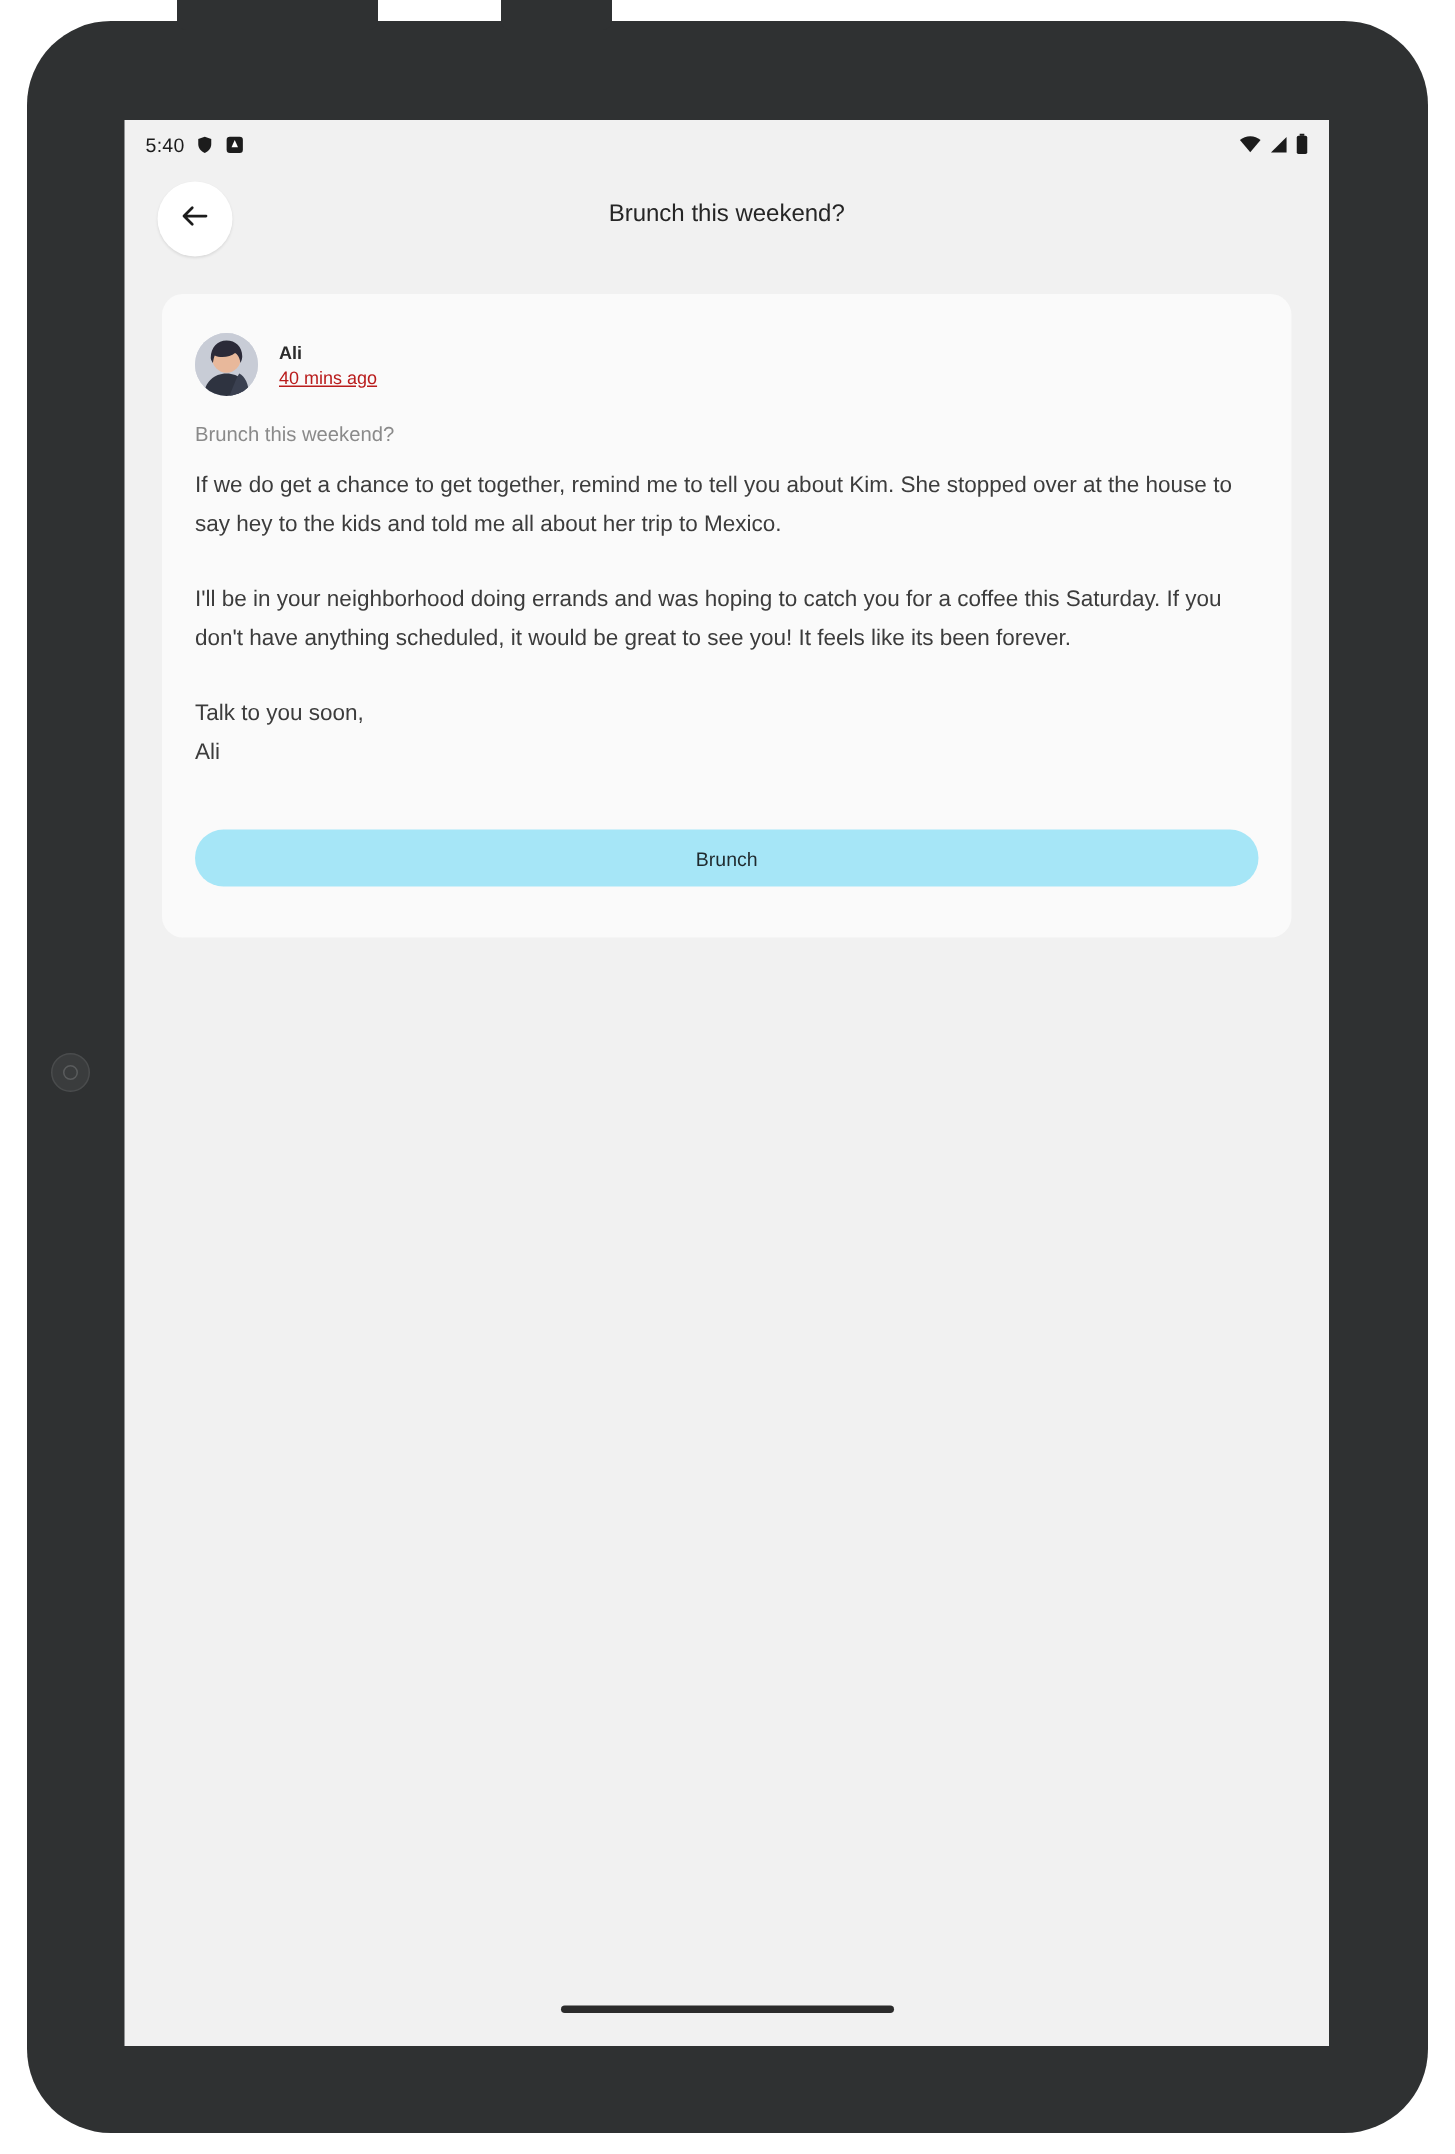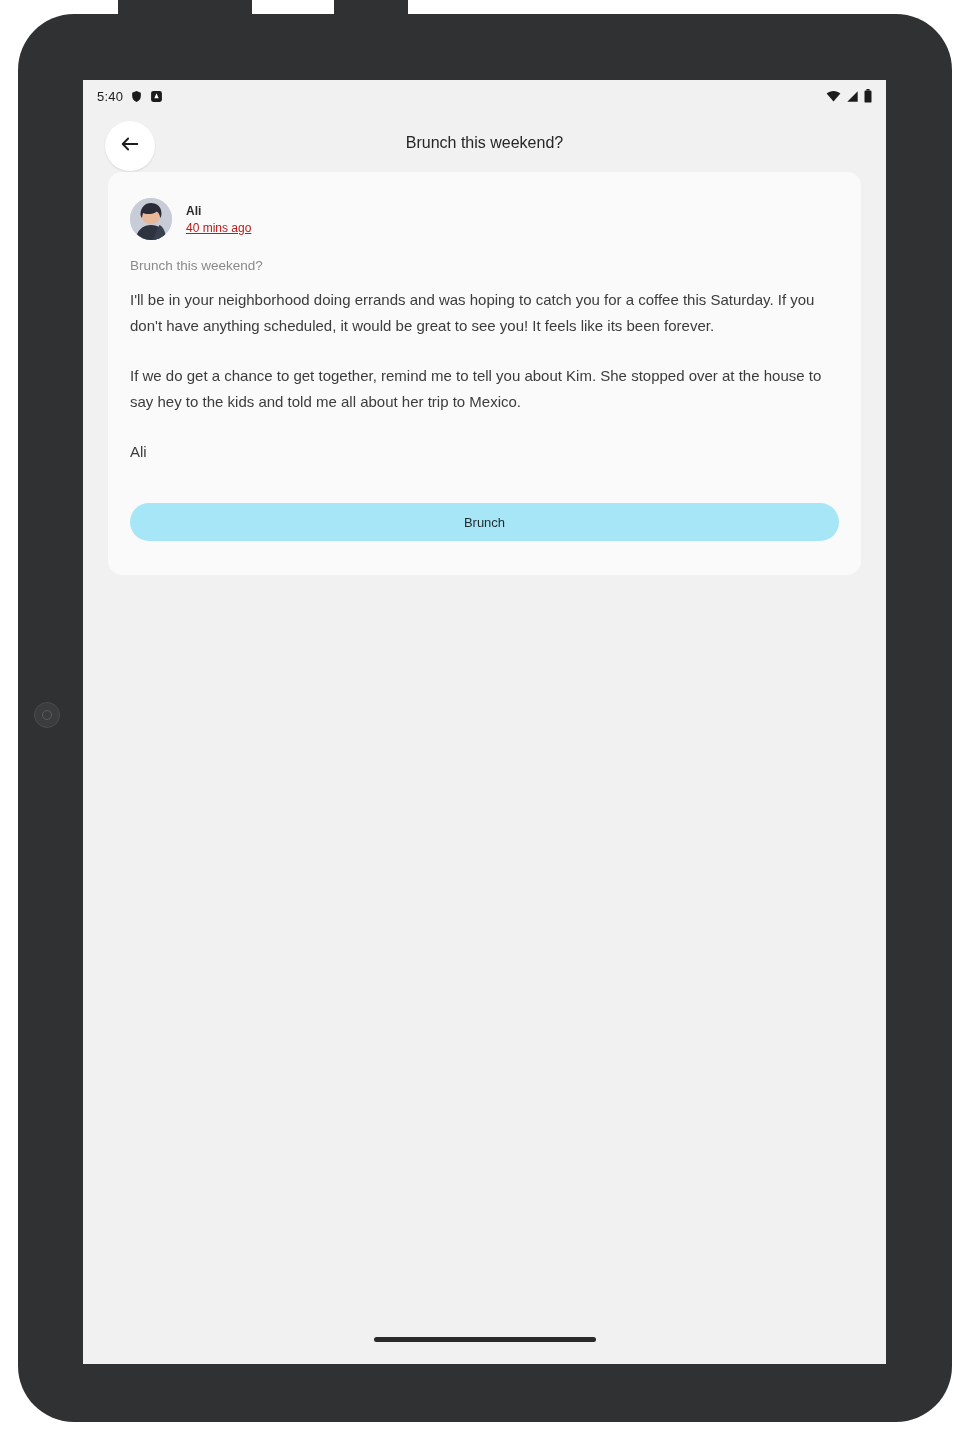--- a/index.html
+++ b/index.html
@@ -124,21 +124,21 @@
     top: 22px;
     text-align: center;
     font-size: 16px;
     color: #262626;
   }
 
   
   .card {
     position: absolute;
     left: 25px;
-    top: 92px;
+    top: 116px;
     width: 753px;
     background: #fafafa;
     border-radius: 14px;
     box-sizing: border-box;
     padding: 26px 22px 34px 22px;
   }
 
   .sender-row {
     display: flex;
     align-items: center;
@@ -286,23 +286,24 @@
         </svg>
       </div>
       <div class="sender-meta">
         <span class="sender-name">Ali</span>
         <span class="sender-time">40 mins ago</span>
       </div>
     </div>
 
     <div class="subject-line">Brunch this weekend?</div>
 
+    <p class="body-para">If we do get a chance to get together, remind me to tell you about Kim. She stopped over at the house to say hey to the kids and told me all about her trip to Mexico.</p>
     <p class="body-para">I'll be in your neighborhood doing errands and was hoping to catch you for a coffee this Saturday. If you don't have anything scheduled, it would be great to see you! It feels like its been forever.</p>
-    <p class="body-para">If we do get a chance to get together, remind me to tell you about Kim. She stopped over at the house to say hey to the kids and told me all about her trip to Mexico.</p>
     <p class="body-para">
+      <span class="sig-line">Talk to you soon,</span>
       <span class="sig-line">Ali</span>
     </p>
 
     <div class="actions">
       <button class="action-btn">Brunch</button>
     </div>
 
   </div>
 
   <div class="home-indicator"></div>

